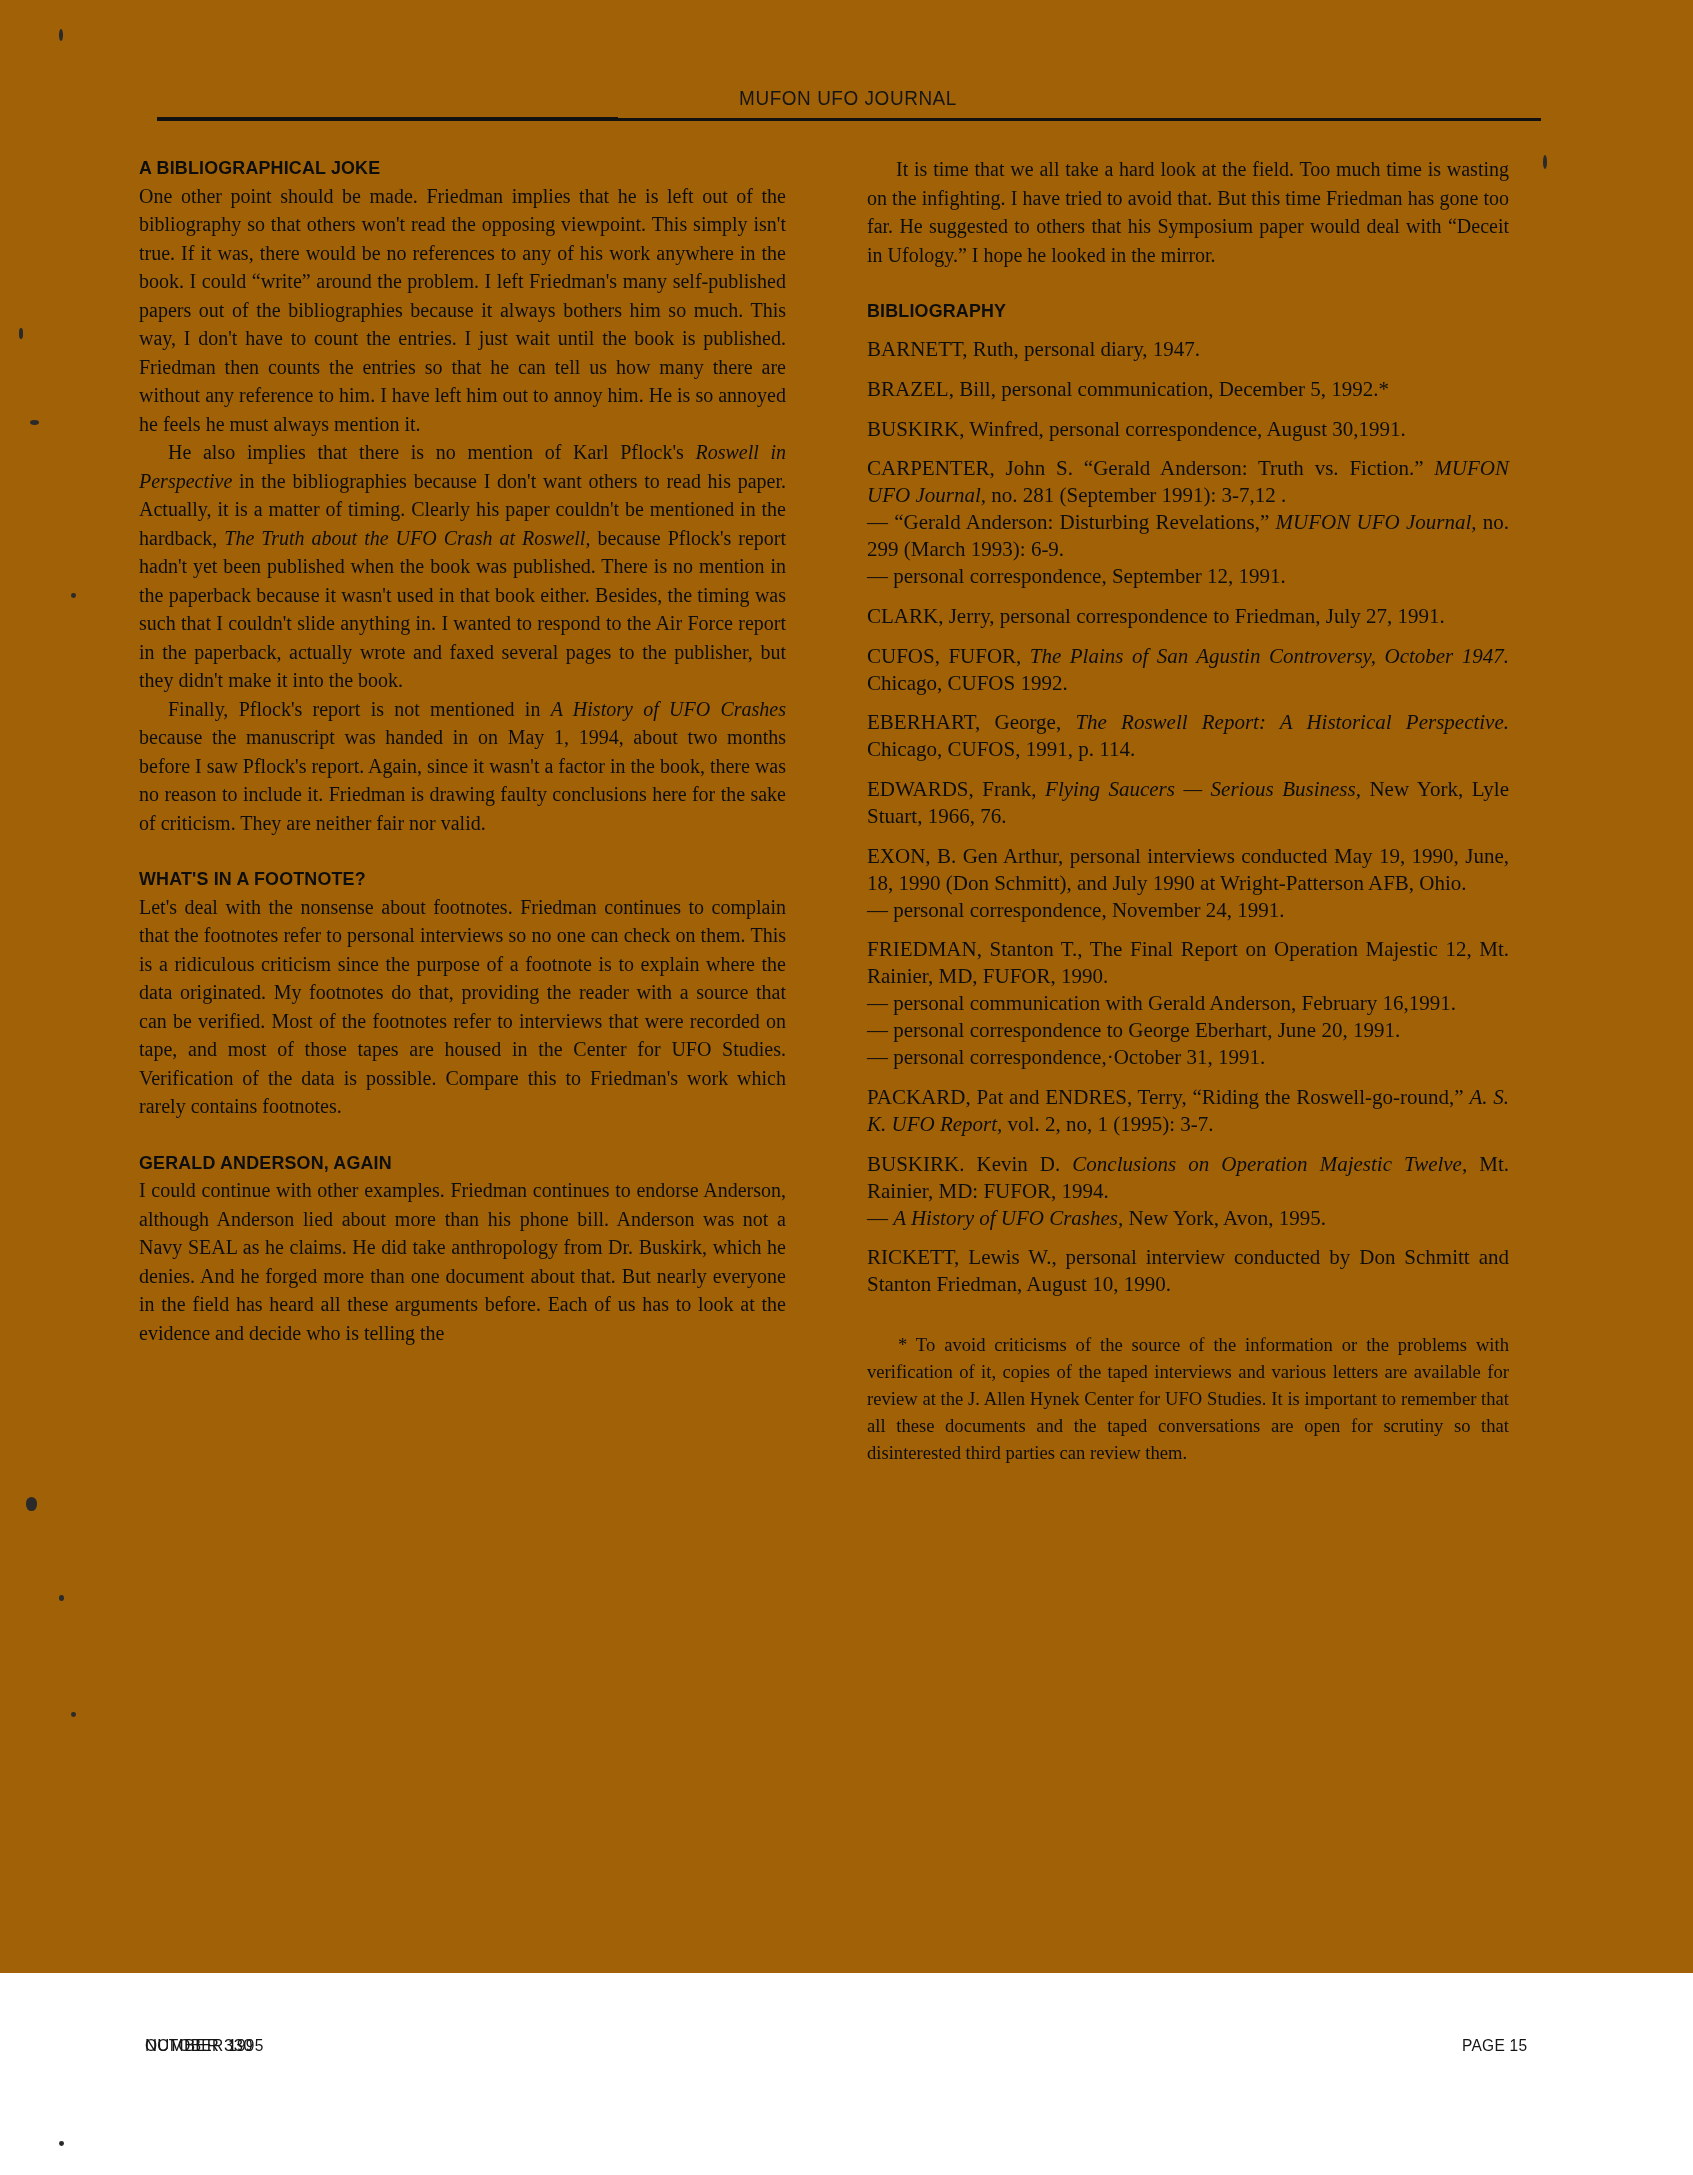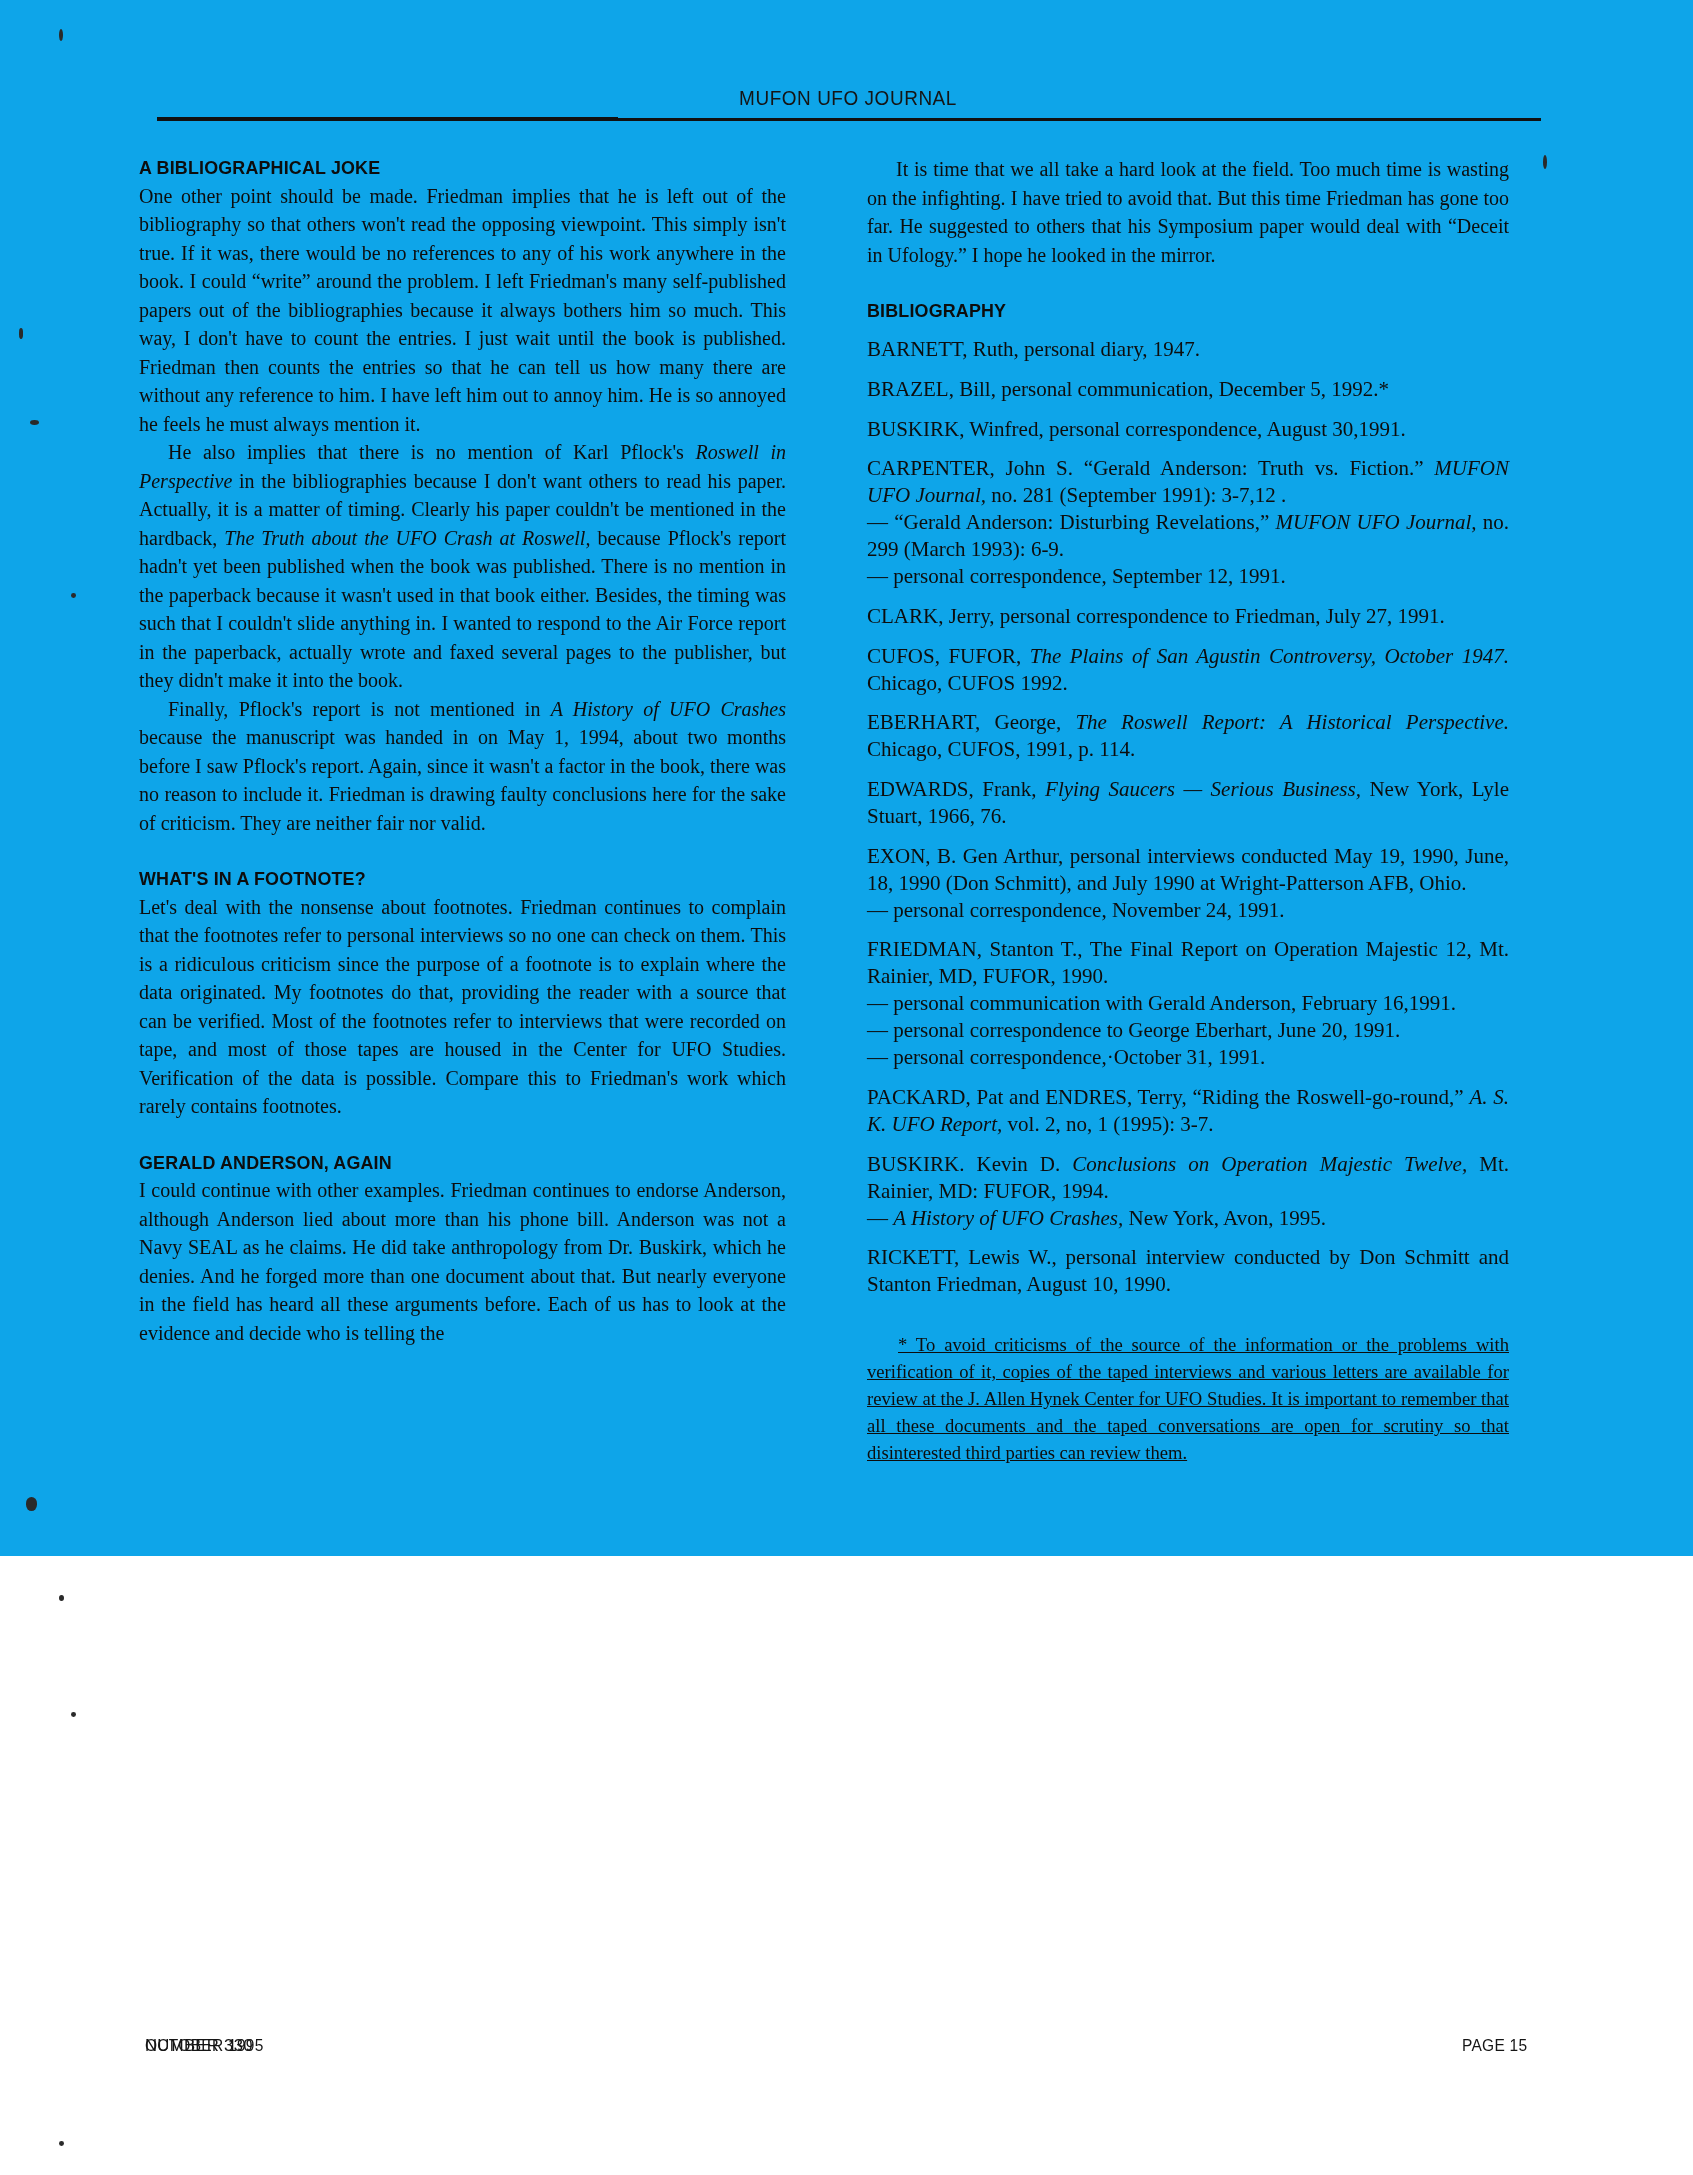--- a/index.html
+++ b/index.html
@@ -13,22 +13,22 @@
     position: relative;
     font-family: "Liberation Serif", "DejaVu Serif", serif;
     color: #0d0d0d;
     overflow: hidden;
   }
 
   .page {
     position: absolute;
     left: 0; top: 0;
     width: 1694px;
-    height: 1556px;
-    background: #0ea5e9;
+    height: 1973px;
+    background: #a16207;
   }
 
   
   .running-head {
     position: absolute;
     left: 157px;
     top: 86px;
     width: 1382px;
     text-align: center;
     font-family: "Liberation Sans", "DejaVu Sans", sans-serif;
@@ -97,21 +97,21 @@
   }
   .bib-entry.tight { margin-top: 0px; }
 
   
   .footnote {
     margin-top: 33px;
     font-size: 18.6px;
     line-height: 27px;
     text-align: justify;
   }
-  .footnote .fn-indent { text-indent: 31px; text-decoration: underline; }
+  .footnote .fn-indent { text-indent: 31px; }
 
   
   .footer {
     position: absolute;
     left: 145px;
     top: 2036px;
     width: 1382px;
     font-family: "Liberation Sans", "DejaVu Sans", sans-serif;
     font-size: 16.7px;
     letter-spacing: 0.3px;

